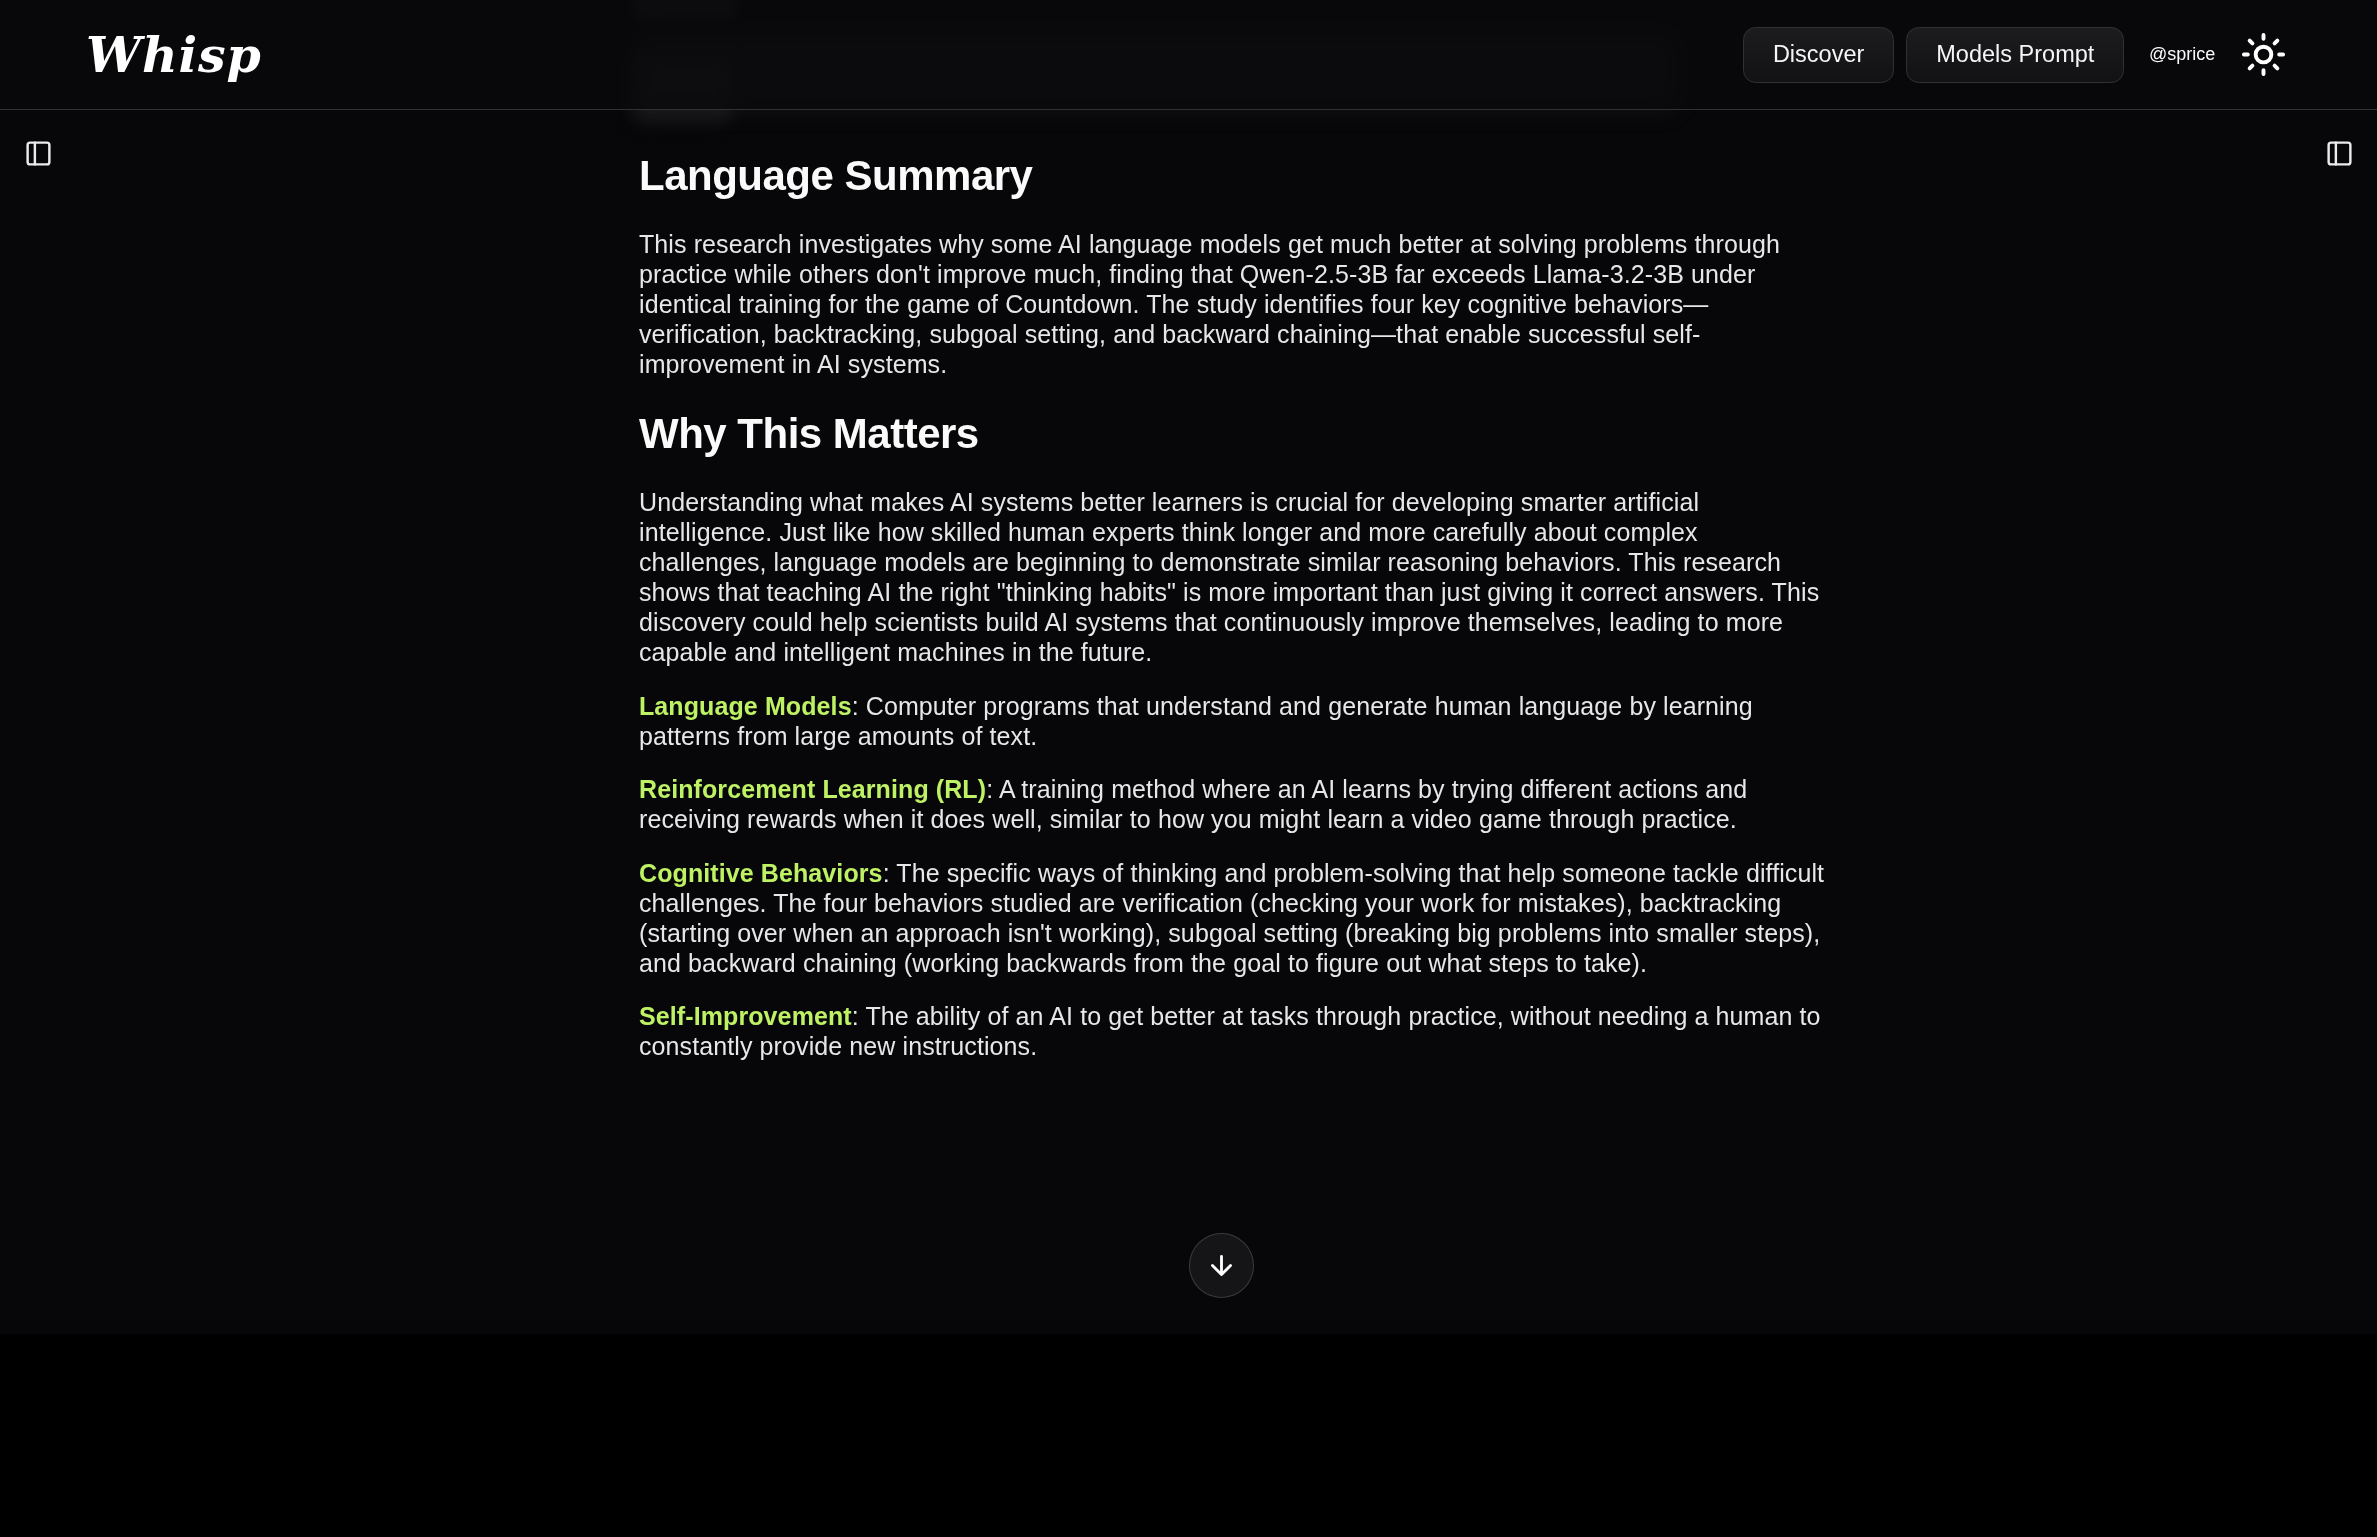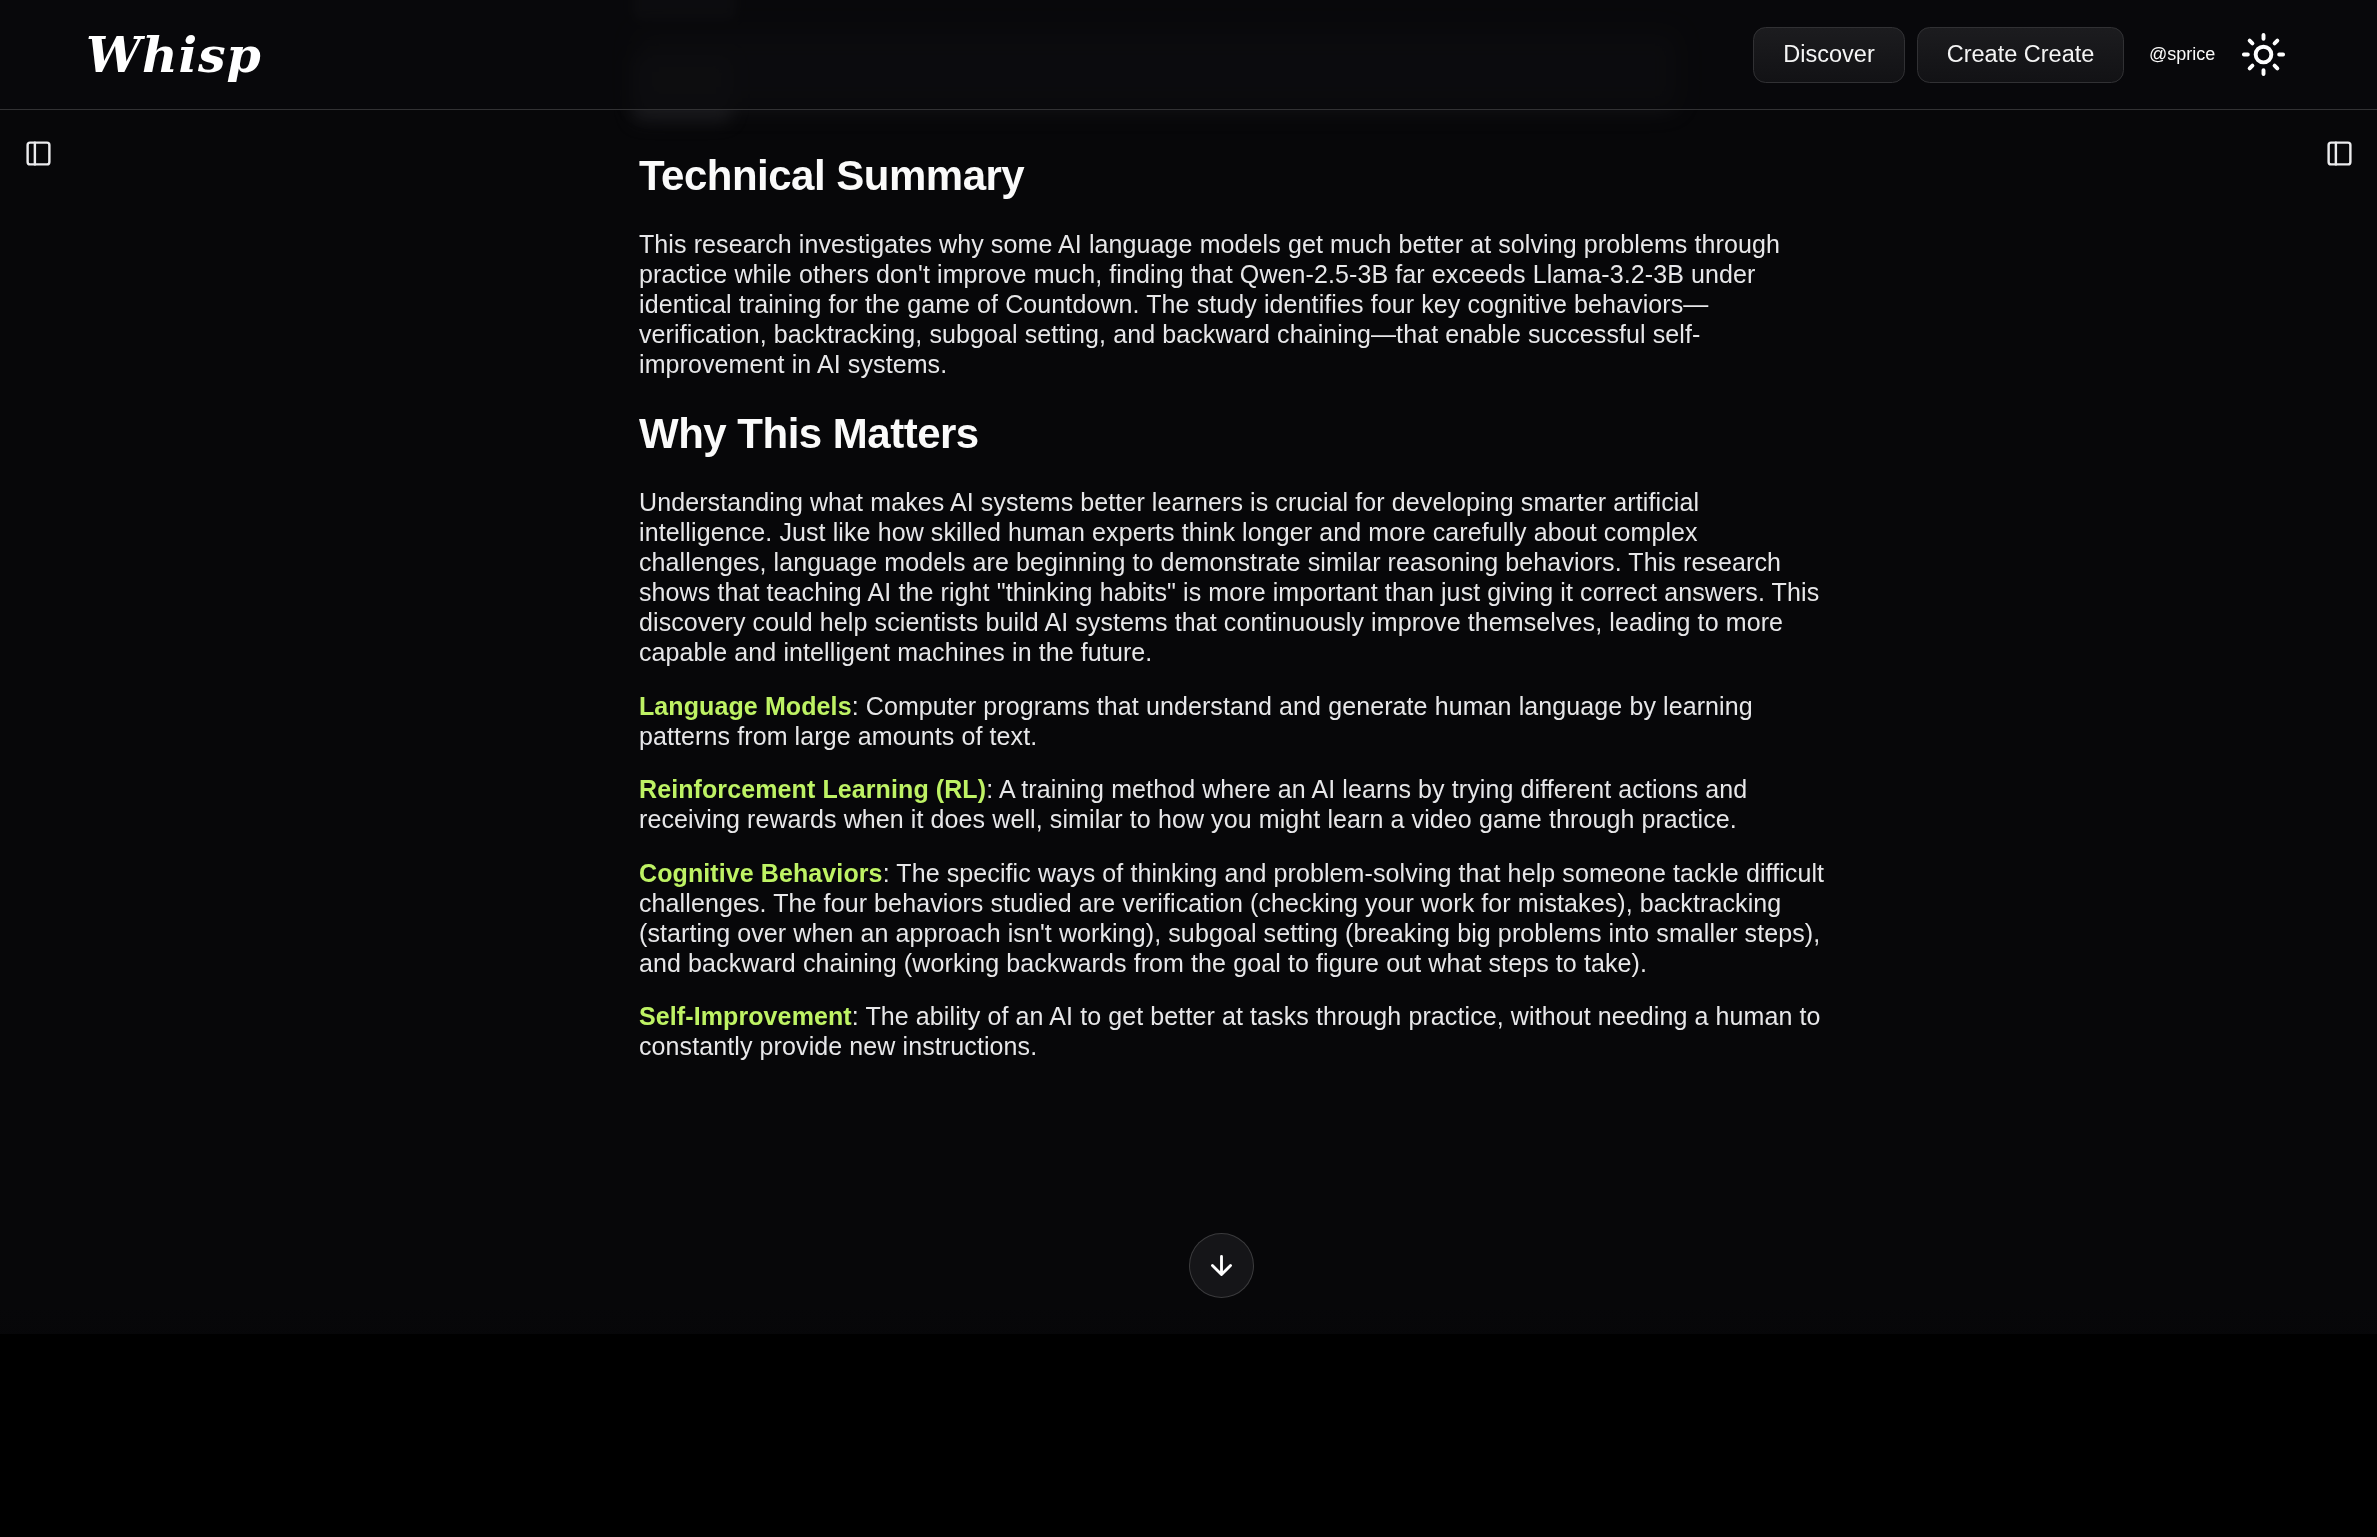--- a/index.html
+++ b/index.html
@@ -115,21 +115,21 @@
 <div class="page">
 
   <div class="peek peek-a"></div>
   <div class="peek peek-b"></div>
   <div class="peek peek-c"></div>
 
   <header class="navbar">
     <a class="logo">Whisp</a>
     <nav class="nav-right">
       <button class="nav-btn">Discover</button>
-      <button class="nav-btn">Create Create</button>
+      <button class="nav-btn">Models Prompt</button>
       <a class="username">@sprice</a>
       <button class="icon-btn">
         <svg viewBox="0 0 24 24" fill="none" stroke="currentColor" stroke-width="2" stroke-linecap="round" stroke-linejoin="round">
           <circle cx="12" cy="12" r="4"></circle>
           <path d="M12 2v2M12 20v2M4.93 4.93l1.41 1.41M17.66 17.66l1.41 1.41M2 12h2M20 12h2M6.34 17.66l-1.41 1.41M19.07 4.93l-1.41 1.41"></path>
         </svg>
       </button>
     </nav>
   </header>
 
@@ -141,21 +141,21 @@
   </button>
 
   <button class="panel-btn right">
     <svg viewBox="0 0 24 24" fill="none" stroke="currentColor" stroke-width="2" stroke-linecap="round" stroke-linejoin="round">
       <rect x="3" y="3" width="18" height="18" rx="2"></rect>
       <path d="M9 3v18"></path>
     </svg>
   </button>
 
   <main class="content">
-    <h2>Technical Summary</h2>
+    <h2>Language Summary</h2>
     <p>This research investigates why some AI language models get much better at solving problems through practice while others don't improve much, finding that Qwen-2.5-3B far exceeds Llama-3.2-3B under identical training for the game of Countdown. The study identifies four key cognitive behaviors—verification, backtracking, subgoal setting, and backward chaining—that enable successful self-improvement in AI systems.</p>
 
     <h2>Why This Matters</h2>
     <p>Understanding what makes AI systems better learners is crucial for developing smarter artificial intelligence. Just like how skilled human experts think longer and more carefully about complex challenges, language models are beginning to demonstrate similar reasoning behaviors. This research shows that teaching AI the right "thinking habits" is more important than just giving it correct answers. This discovery could help scientists build AI systems that continuously improve themselves, leading to more capable and intelligent machines in the future.</p>
 
 
     <p class="term"><strong>Language Models</strong><span>: Computer programs that understand and generate human language by learning patterns from large amounts of text.</span></p>
 
     <p class="term"><strong>Reinforcement Learning (RL)</strong><span>: A training method where an AI learns by trying different actions and receiving rewards when it does well, similar to how you might learn a video game through practice.</span></p>
 

